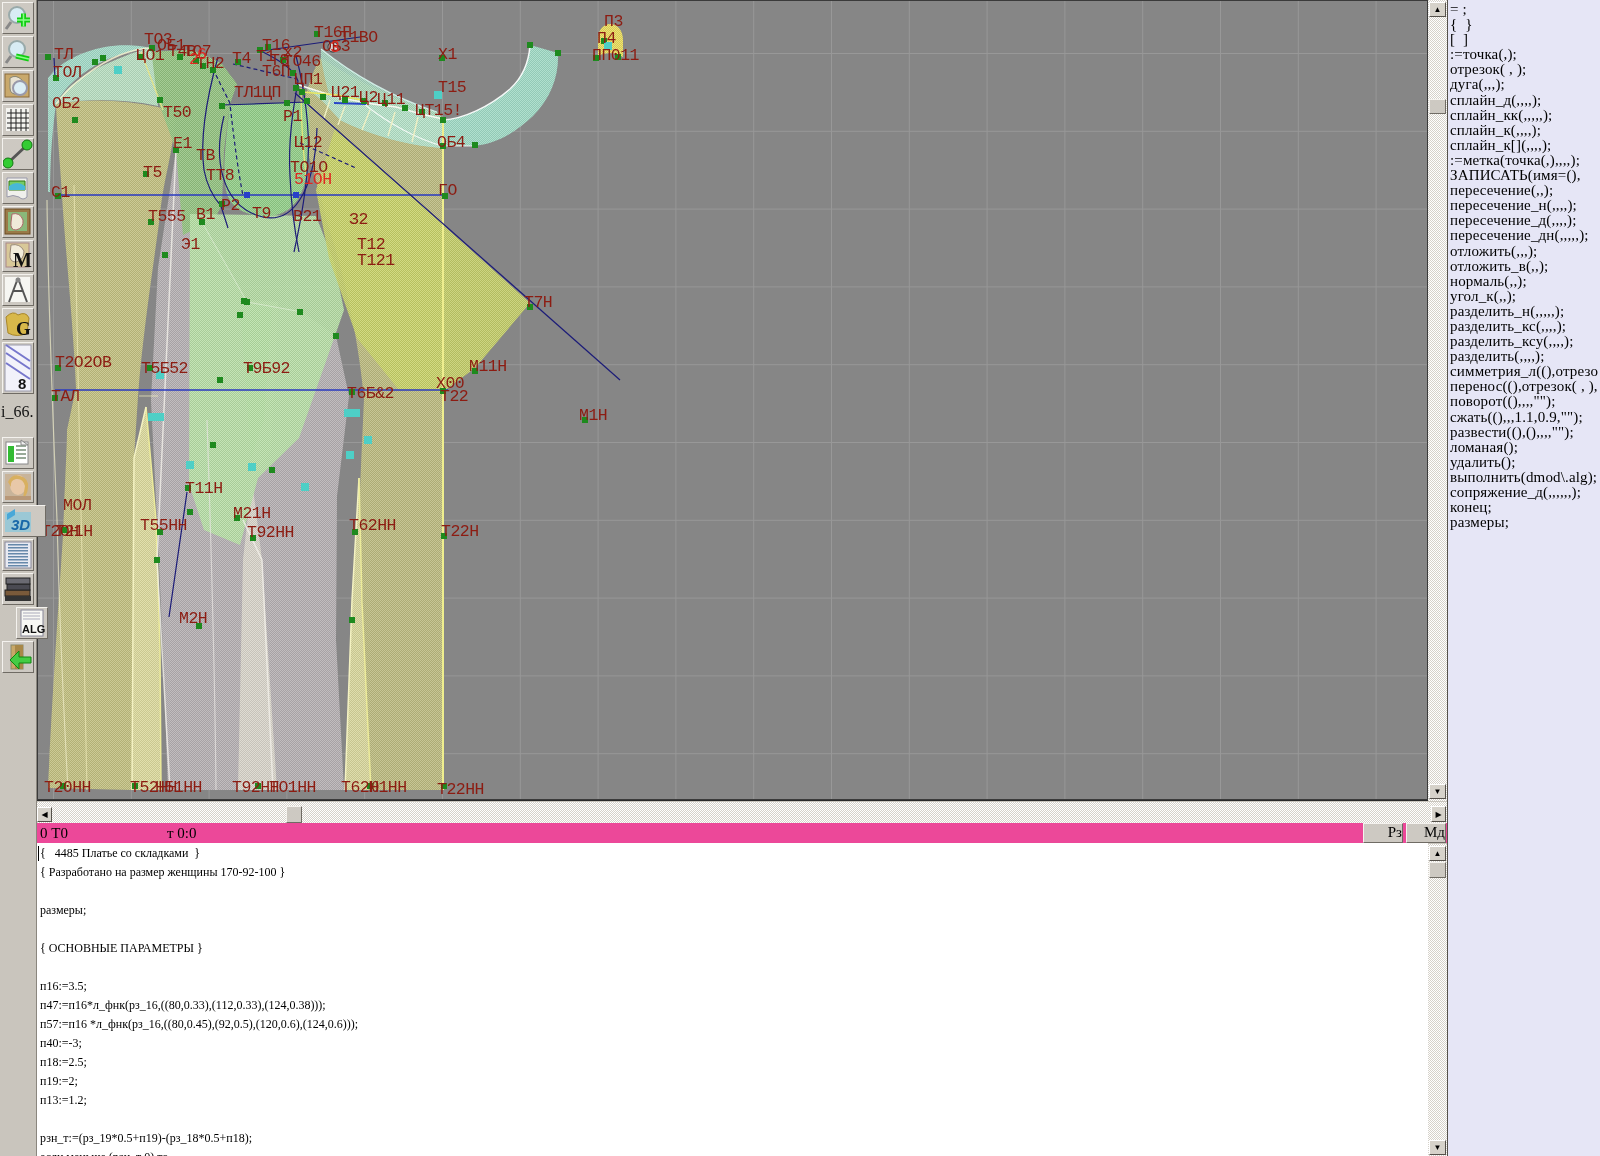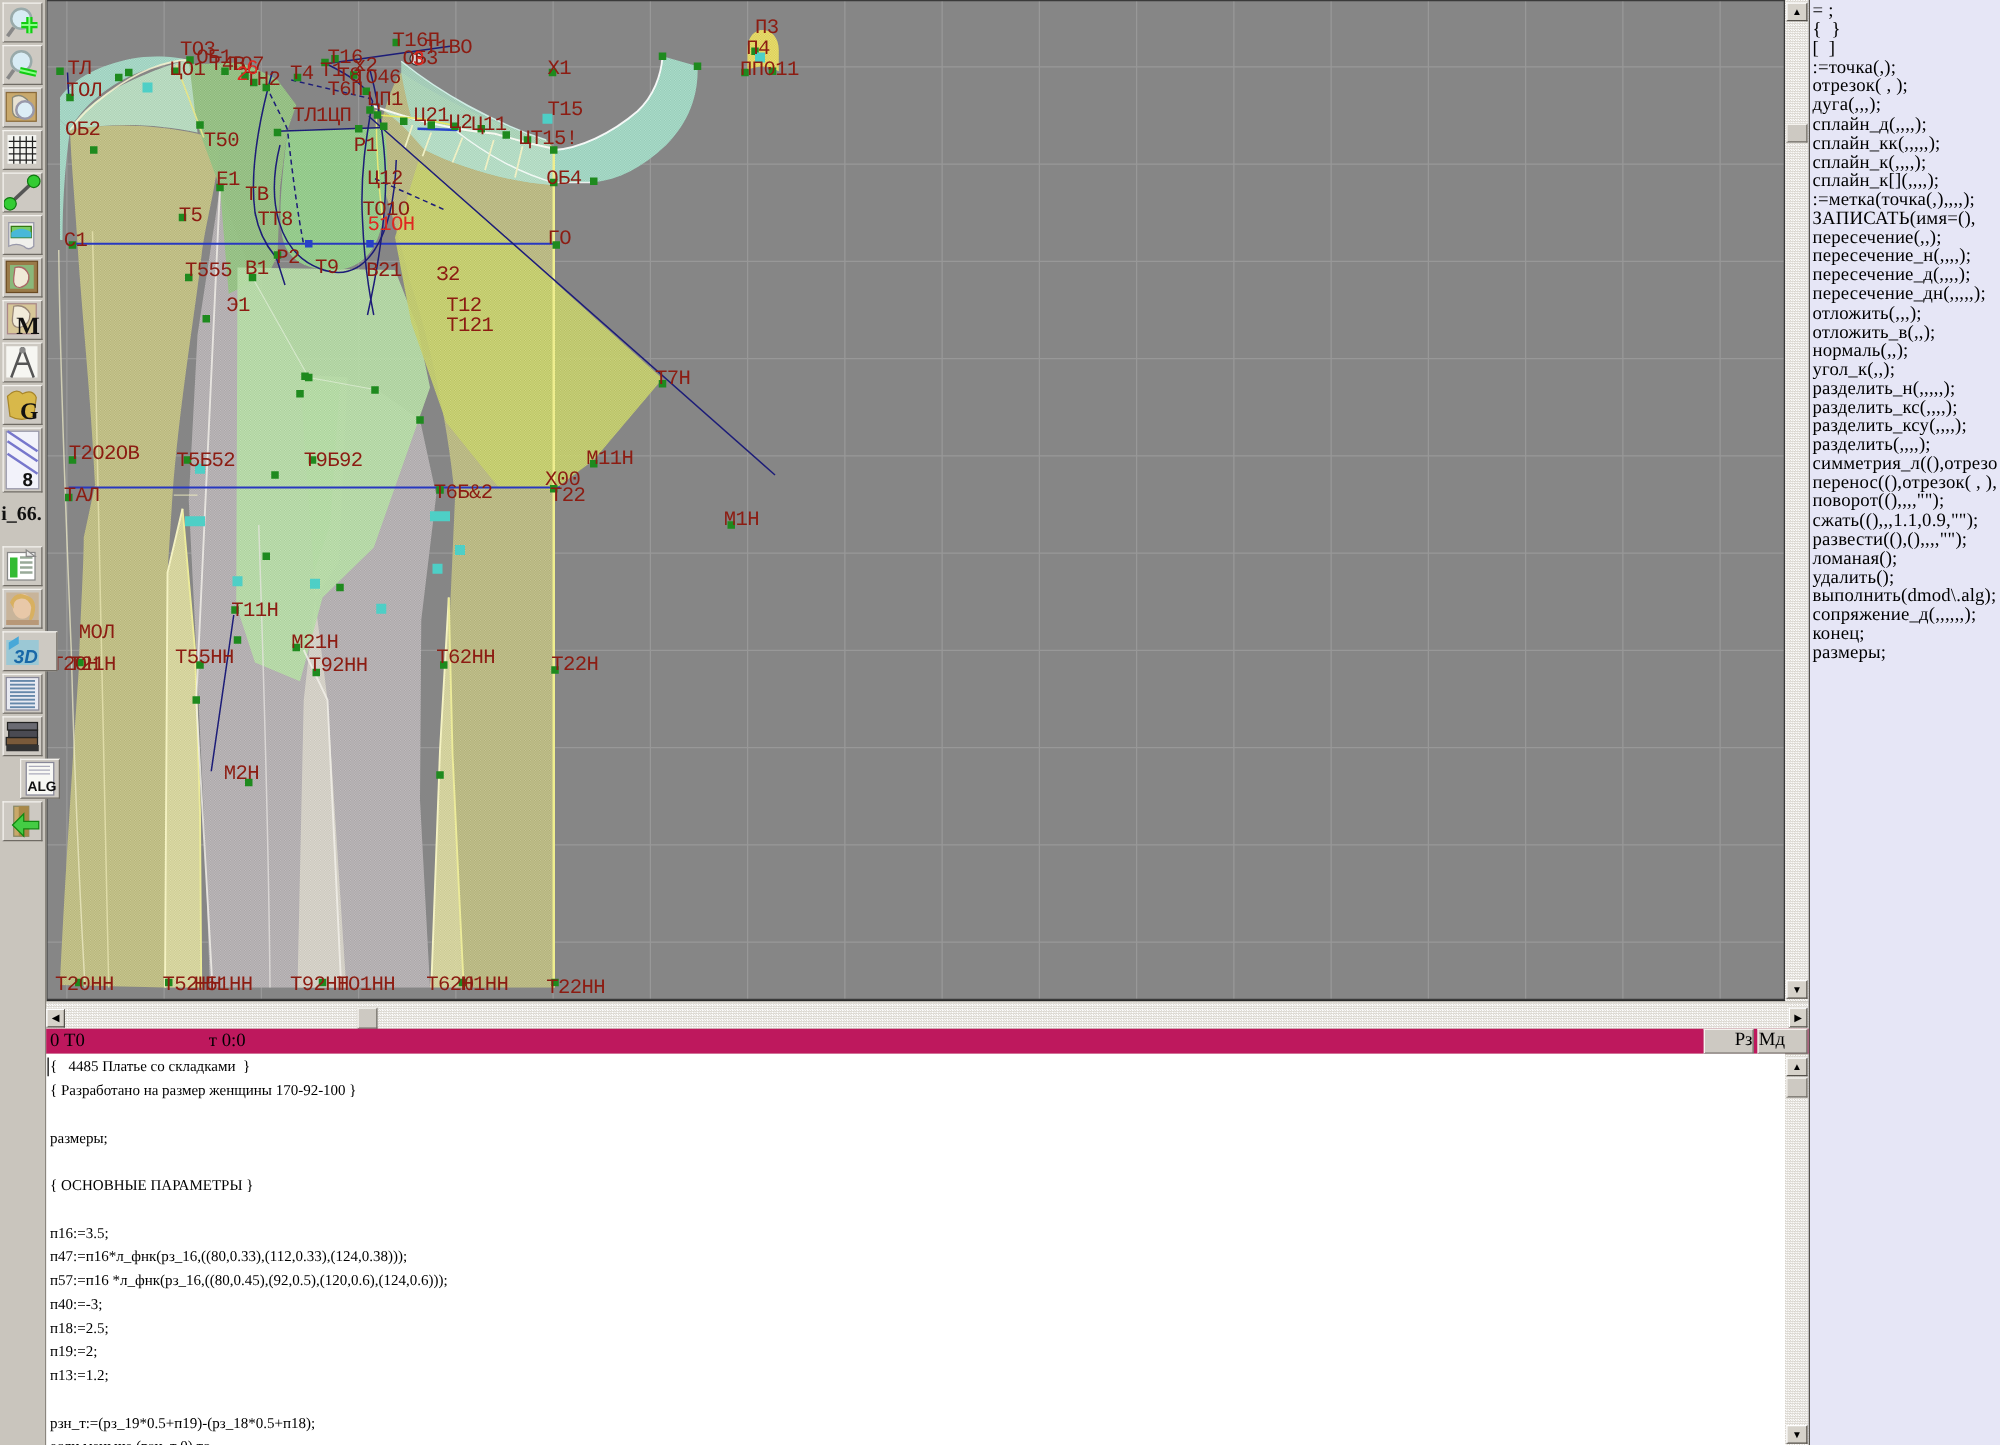--- a/index.html
+++ b/index.html
@@ -372,21 +372,21 @@
       </svg></div>
     <div class="abs btn3d" style="left:2px;top:308px;width:32px;height:32px;overflow:hidden"><svg width="30" height="30" viewBox="0 0 30 30">
         <path d="M3 8 q7 -7 12 -2 q8 -4 11 3 l-2 15 q-10 5 -19 0 z" fill="#d8b84a" stroke="#a8862a"></path>
         <text x="13" y="26" font-family="Liberation Serif,serif" font-size="19" font-weight="bold" fill="#111">G</text>
       </svg></div>
     <div class="abs btn3d" style="left:2px;top:342px;width:32px;height:52px;overflow:hidden"><svg width="30" height="50" viewBox="0 0 30 50">
         <rect x="2" y="2" width="26" height="46" fill="#f2f2fa" stroke="#99a"></rect>
         <path d="M3 10 l24 16 M3 20 l24 16 M3 2 l24 16" stroke="#77c" stroke-width="2"></path>
         <text x="15" y="46" font-size="15" font-weight="bold" fill="#111">8</text>
       </svg></div>
-    <div class="abs" style="left:1px;top:403px;width:36px;font-family:'Liberation Serif',serif;font-size:16px;font-weight:bold;color:#111">i_66.</div>
+    <div class="abs" style="left:1px;top:403px;width:36px;font-family:'Liberation Serif',serif;font-size:16px;font-weight:normal;color:#111">i_66.</div>
     <div class="abs btn3d" style="left:2px;top:437px;width:32px;height:32px;overflow:hidden"><svg width="30" height="30" viewBox="0 0 30 30">
         <rect x="3" y="4" width="22" height="22" fill="#fff" stroke="#888"></rect>
         <rect x="5" y="8" width="6" height="16" fill="#3b3"></rect>
         <path d="M13 8 h10 M13 12 h10 M13 16 h10 M13 20 h10" stroke="#9a9" stroke-width="2"></path>
         <path d="M18 2 l7 5 h-7 z" fill="#eee" stroke="#888"></path>
       </svg></div>
     <div class="abs btn3d" style="left:2px;top:471px;width:32px;height:32px;overflow:hidden"><svg width="30" height="30" viewBox="0 0 30 30">
         <rect x="2" y="2" width="26" height="26" fill="#c8b49a"></rect>
         <ellipse cx="15" cy="13" rx="8" ry="10" fill="#e8c8a8"></ellipse>
         <path d="M5 10 q4 -9 12 -6 q9 2 8 12 q-1 8 -5 10 l2 -12 q-2 -8 -9 -7 q-6 1 -5 8 z" fill="#d8b060"></path>
@@ -428,25 +428,25 @@
       </svg></div>
   </div>
 <div class="abs" style="left:1428px;top:0;width:19px;height:801px;background-image:conic-gradient(#fff 25%,#d6d2ca 0 50%,#fff 0 75%,#d6d2ca 0);background-size:2px 2px;"></div>
 <div class="scrollbtn" style="left:1429px;top:2px;width:17px;height:15px">▲</div>
 <div class="abs btn3d" style="left:1429px;top:99px;width:17px;height:15px"></div>
 <div class="scrollbtn" style="left:1429px;top:784px;width:17px;height:15px">▼</div>
 <div class="abs" style="left:37px;top:802px;width:1410px;height:21px;background-image:conic-gradient(#fff 25%,#d6d2ca 0 50%,#fff 0 75%,#d6d2ca 0);background-size:2px 2px;"></div>
 <div class="scrollbtn" style="left:37px;top:807px;width:15px;height:15px">◀</div>
 <div class="abs btn3d" style="left:286px;top:806px;width:16px;height:17px"></div>
 <div class="scrollbtn" style="left:1431px;top:806px;width:15px;height:16px">▶</div>
-<div class="abs" style="left:37px;top:823px;width:1410px;height:20px;background:#be185d;font-family:'Liberation Serif',serif;font-size:15px;color:#000">
+<div class="abs" style="left:37px;top:823px;width:1410px;height:20px;background:#ec4899;font-family:'Liberation Serif',serif;font-size:15px;color:#000">
     <span class="abs" style="left:3px;top:2px">0  Т0</span>
     <span class="abs" style="left:130px;top:2px">т 0:0</span>
     <div class="abs btn3d" style="left:1326px;top:0;width:40px;height:20px;text-align:right">Рз</div>
-    <div class="abs btn3d" style="left:1369px;top:0;width:40px;height:20px;text-align:left">Мд</div>
+    <div class="abs btn3d" style="left:1369px;top:0;width:40px;height:20px;text-align:right">Мд</div>
   </div>
 <div class="abs" style="left:37px;top:843px;width:1391px;height:313px;background:#fff;font-family:'Liberation Serif',serif;font-size:12px;line-height:19px;color:#000;padding:1px 0 0 3px;overflow:hidden;white-space:pre">{   4485 Платье со складками  }
 { Разработано на размер женщины 170-92-100 }
 
 размеры;
 
 { ОСНОВНЫЕ ПАРАМЕТРЫ }
 
 п16:=3.5;
 п47:=п16*л_фнк(рз_16,((80,0.33),(112,0.33),(124,0.38)));

